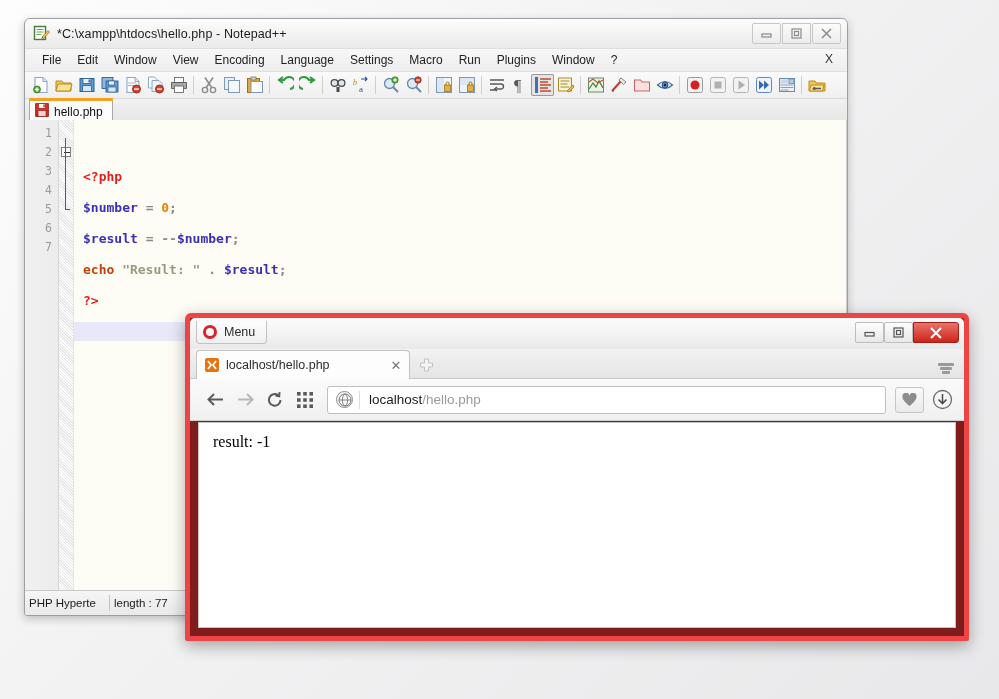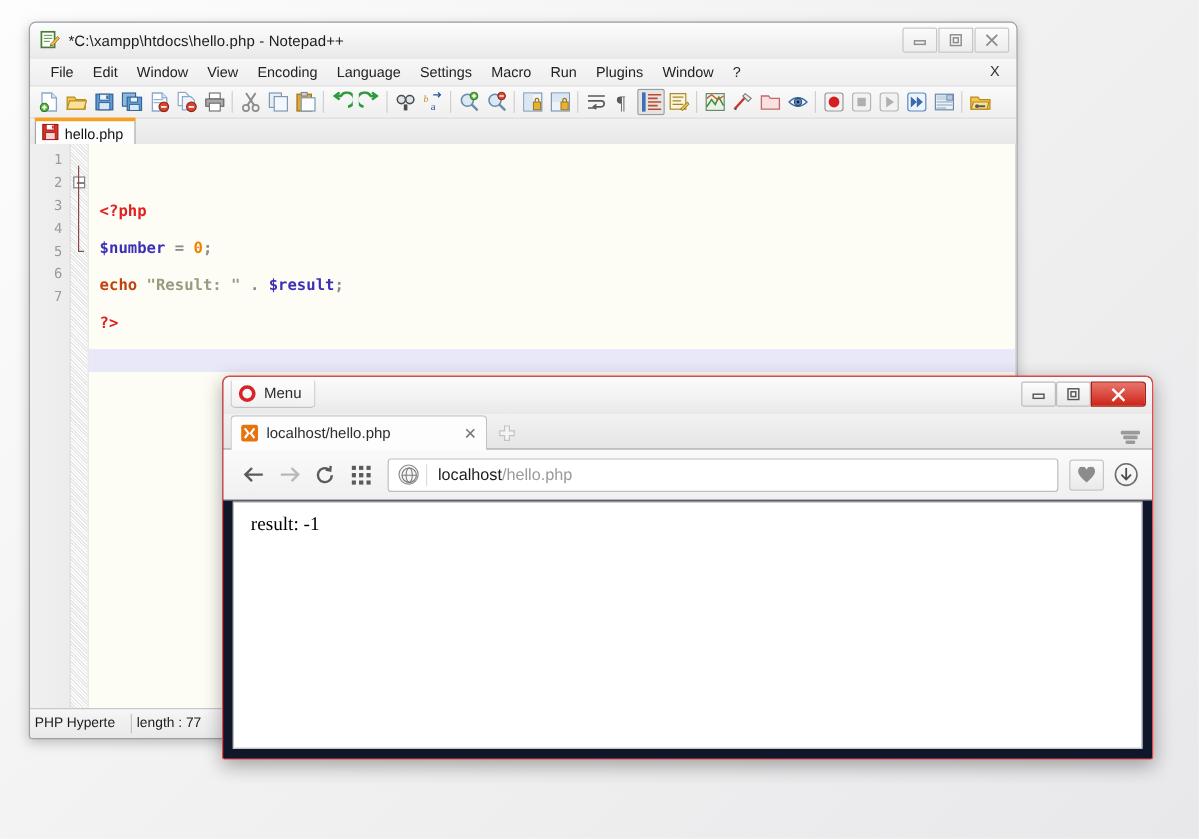--- a/index.html
+++ b/index.html
@@ -202,22 +202,22 @@
     border-right: 1px solid #c4c4c4;
     white-space: nowrap; overflow: hidden;
   }
   .sb-cell.first { border-left: none; }
 
   
   #opera-window {
     position: absolute;
     left: 185px; top: 313px;
     width: 774px; height: 318px;
-    background: #0f172a;
-    border: 1px solid #ef4444;
+    background: #7f1d1d;
+    border: 5px solid #ef4444;
     border-radius: 6px 6px 2px 2px;
     box-shadow: 0 5px 16px rgba(0,0,0,0.33);
     overflow: hidden;
   }
   #opera-titlebar {
     height: 31px;
     background: linear-gradient(to bottom,#fbfbfb 0%,#f2f2f2 55%,#e9e9ea 100%);
     position: relative;
     border-radius: 5px 5px 0 0;
   }
@@ -687,20 +687,21 @@
       <div class="fold-row">
         <span class="fold-box"></span>
       </div>
       <span class="fold-line"></span>
       <span class="fold-tail"></span>
     </div>
     <div id="npp-code">
         <div class="cline">&nbsp;</div>
         <div class="cline"><span class="php-tag">&lt;?php</span></div>
         <div class="cline"><span class="php-var">$number</span><span class="php-pun"> </span><span class="php-op">=</span><span class="php-pun"> </span><span class="php-num">0</span><span class="php-op">;</span></div>
+        <div class="cline"><span class="php-var">$result</span><span class="php-pun"> </span><span class="php-op">=</span><span class="php-pun"> </span><span class="php-op">--</span><span class="php-var">$number</span><span class="php-op">;</span></div>
         <div class="cline"><span class="php-kw">echo</span><span class="php-pun"> </span><span class="php-str">"Result: "</span><span class="php-pun"> </span><span class="php-op">.</span><span class="php-pun"> </span><span class="php-var">$result</span><span class="php-op">;</span></div>
         <div class="cline"><span class="php-tag">?&gt;</span></div>
         <div class="cline current">&nbsp;</div>
       </div>
   </div>
 
   <div id="npp-status">
     <span class="sb-cell first" style="width:76px">PHP Hyperte</span>
     <span class="sb-cell" style="width:68px">length : 77</span>
     <span class="sb-cell" style="width:60px;border-right:none">lin</span>

